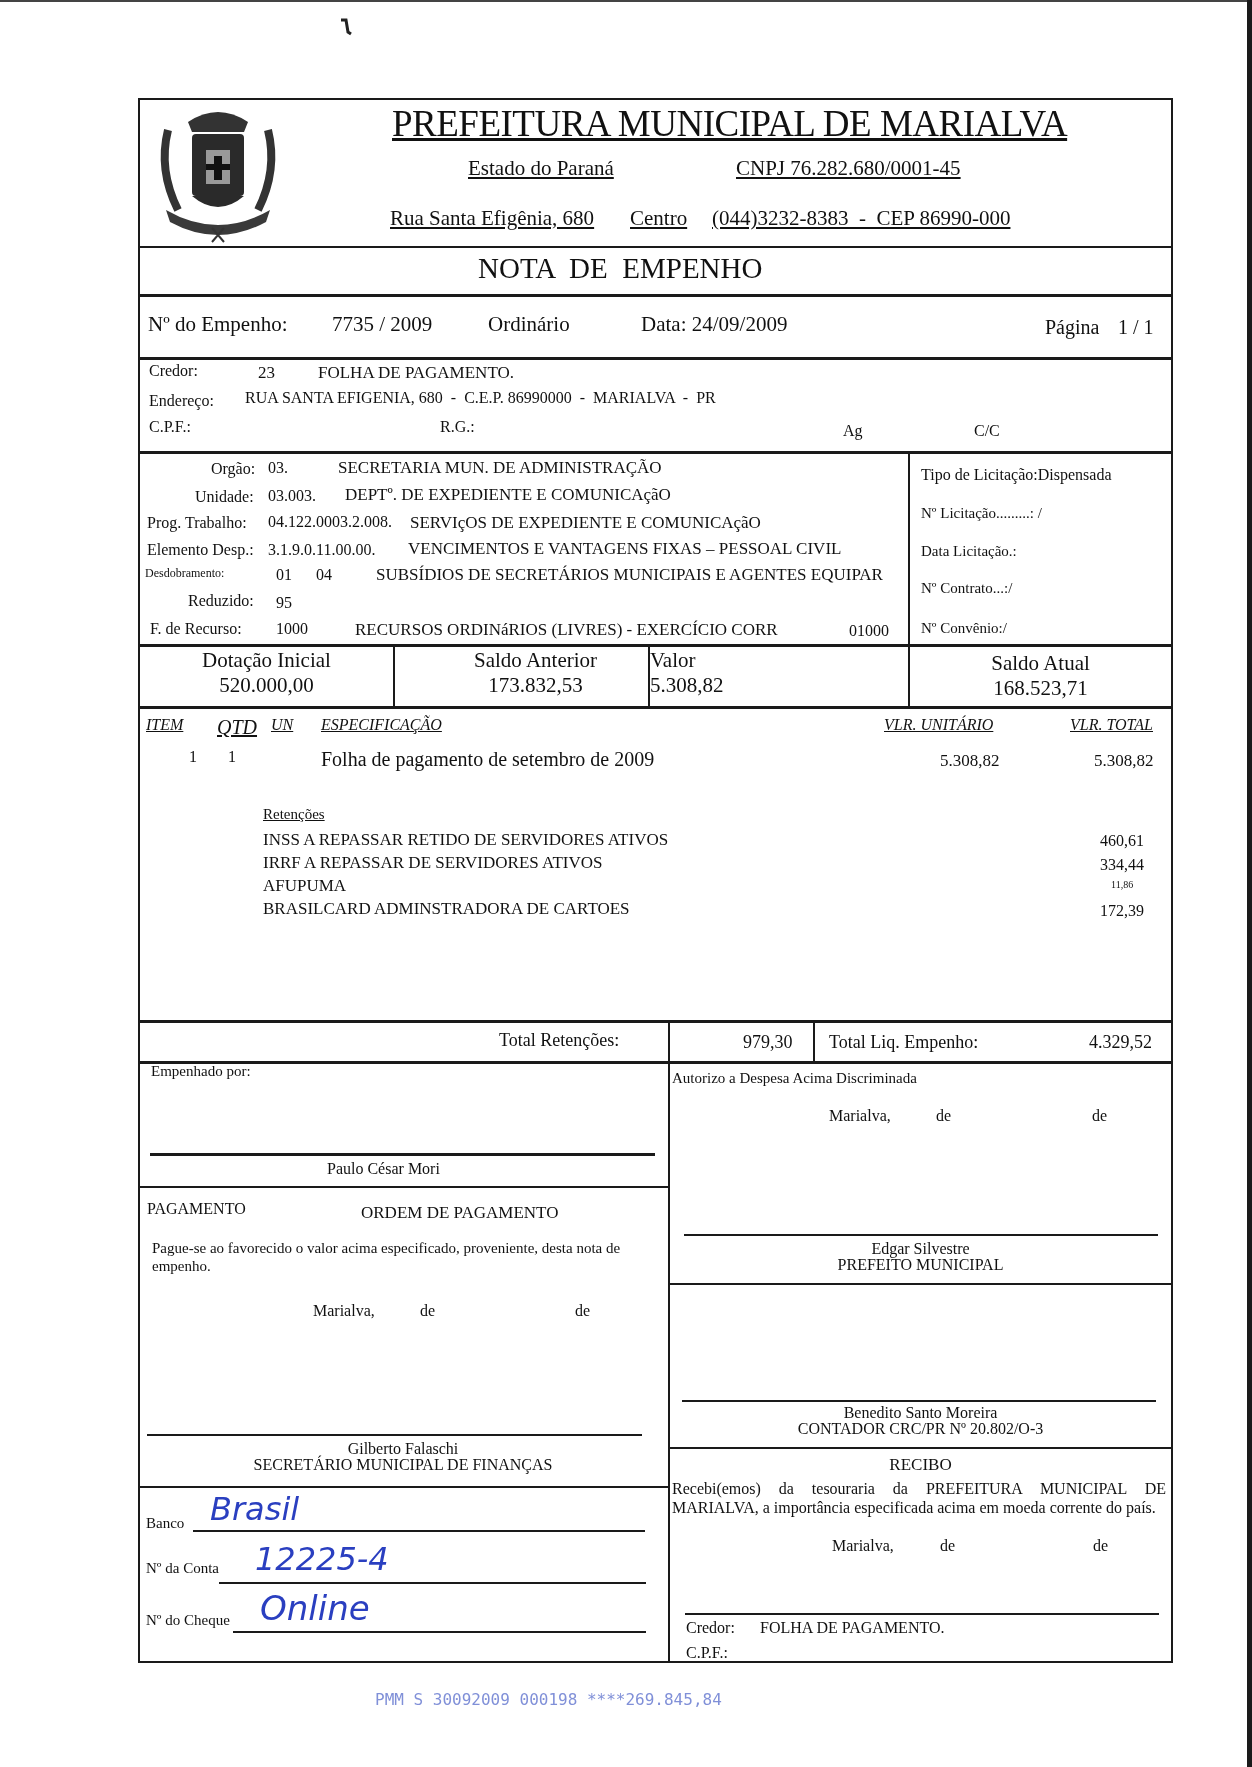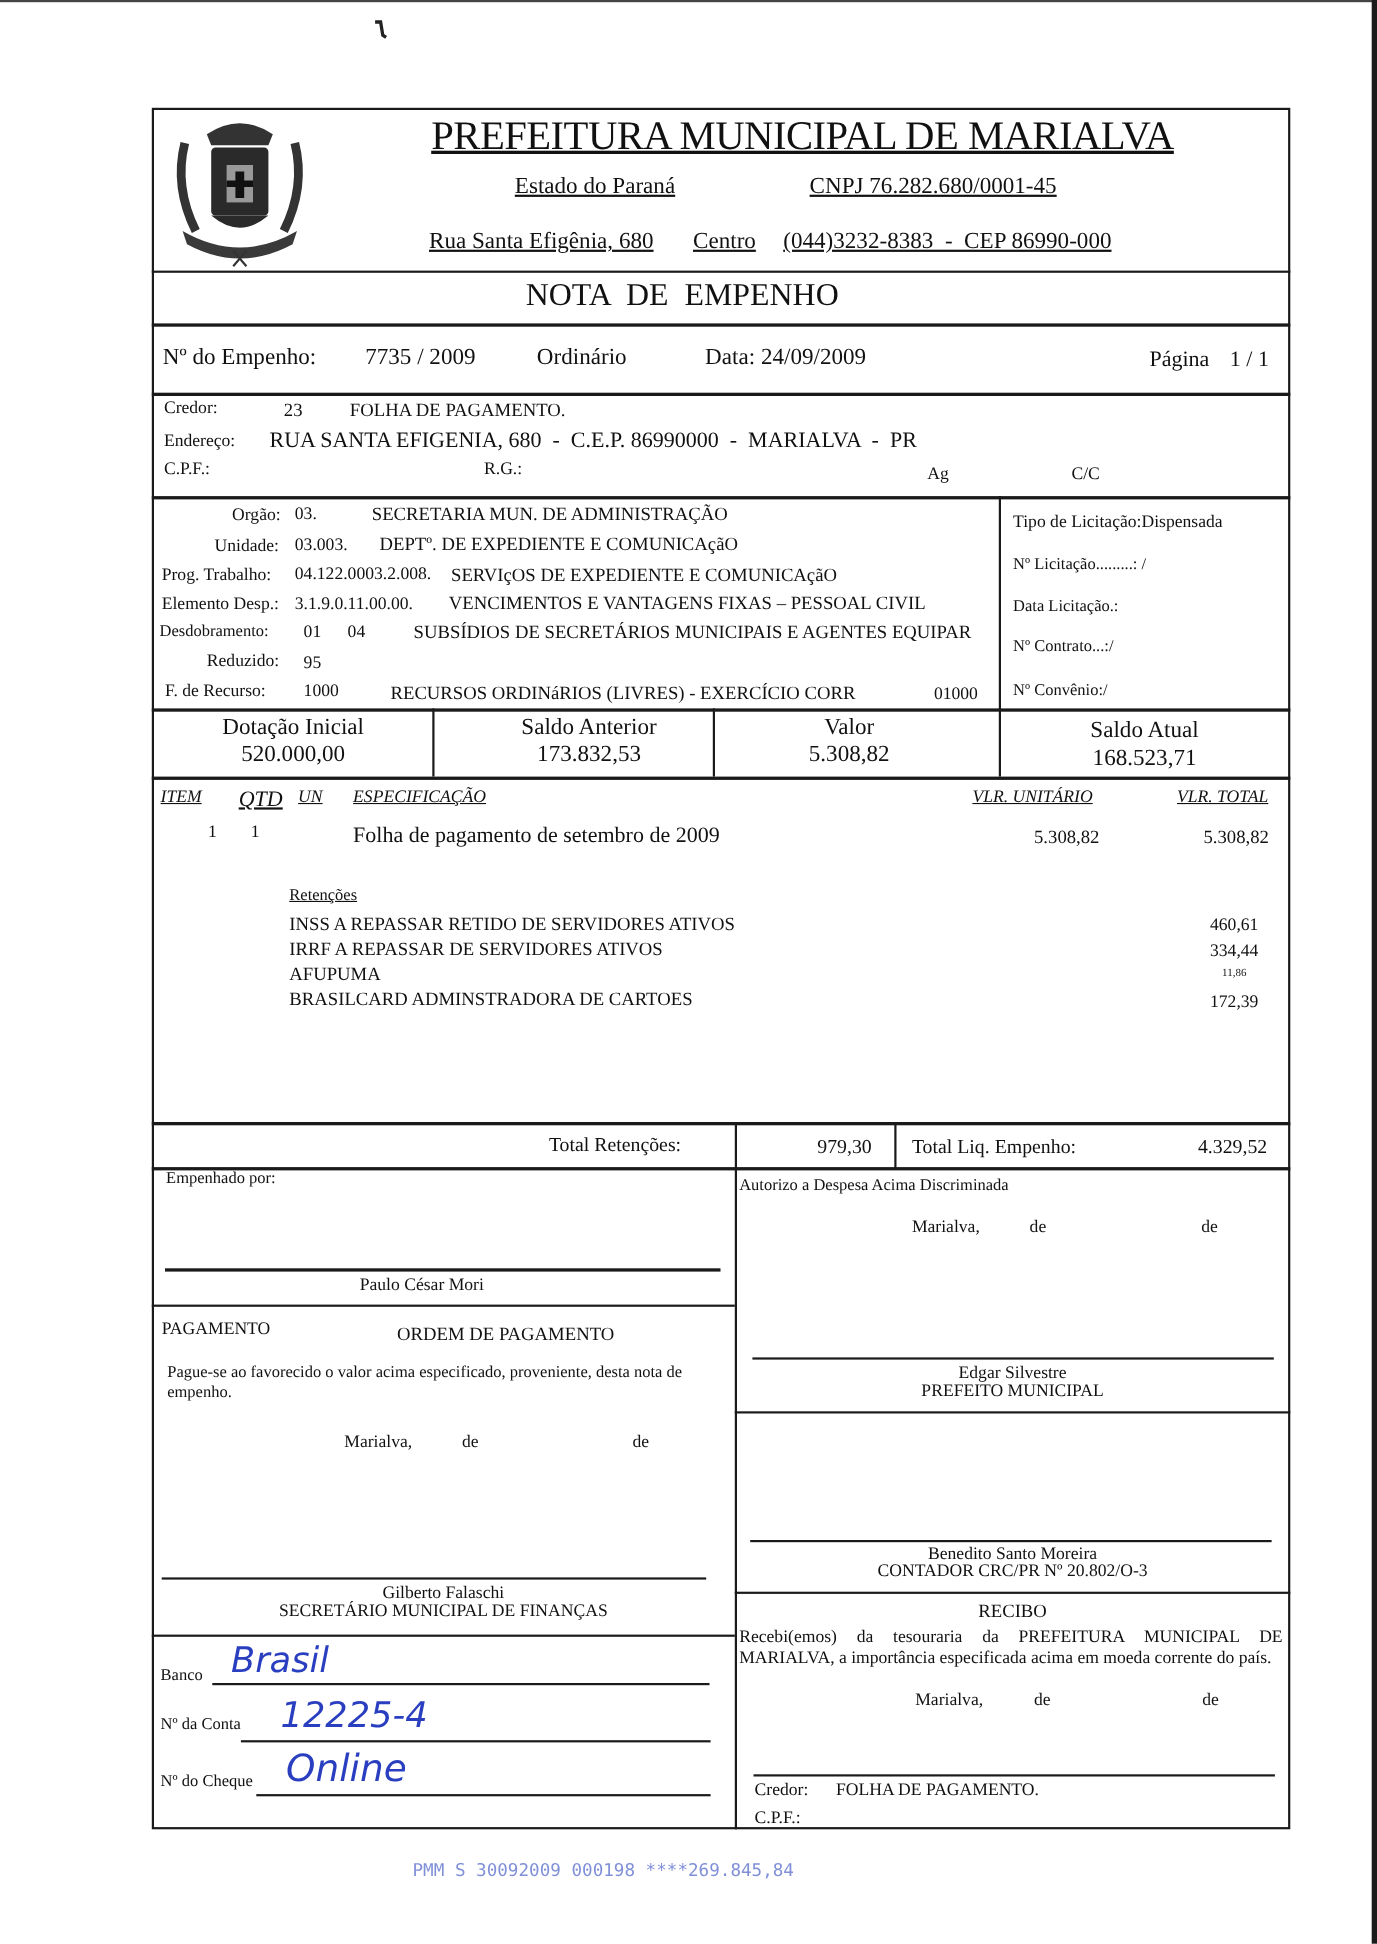--- a/index.html
+++ b/index.html
@@ -62,21 +62,21 @@
 <div class="t b" style="left:488px;top:312px;font-size:21px">Ordinário</div>
 <div class="t b" style="left:641px;top:312px;font-size:21px">Data: 24/09/2009</div>
 <div class="t b" style="left:1045px;top:316px;font-size:20px">Página</div>
 <div class="t b" style="left:1118px;top:316px;font-size:20px">1 / 1</div>
 <div class="hline thick" style="left:138px;top:357px;width:1035px"></div>
 
 <div class="t b" style="left:149px;top:362px;font-size:16px">Credor:</div>
 <div class="t" style="left:258px;top:363px;font-size:17px">23</div>
 <div class="t" style="left:318px;top:363px;font-size:17px">FOLHA DE PAGAMENTO.</div>
 <div class="t b" style="left:149px;top:392px;font-size:16px">Endereço:</div>
-<div class="t" style="left:245px;top:389px;font-size:20px;white-space:pre">RUA SANTA EFIGENIA, 680  -  C.E.P. 86990000  -  MARIALVA  -  PR</div>
+<div class="t" style="left:245px;top:389px;font-size:16px;white-space:pre">RUA SANTA EFIGENIA, 680  -  C.E.P. 86990000  -  MARIALVA  -  PR</div>
 <div class="t b" style="left:149px;top:418px;font-size:16px">C.P.F.:</div>
 <div class="t b" style="left:440px;top:418px;font-size:16px">R.G.:</div>
 <div class="t b" style="left:843px;top:422px;font-size:16px">Ag</div>
 <div class="t b" style="left:974px;top:422px;font-size:16px">C/C</div>
 <div class="hline thick" style="left:138px;top:451px;width:1035px"></div>
 
 <div class="vline" style="left:908px;top:451px;height:194px"></div>
 <div>
   <div class="t b" style="left:211px;top:460px;font-size:16px">Orgão:</div>
   <div class="t" style="left:268px;top:459px;font-size:16px">03.</div>
@@ -87,21 +87,21 @@
   <div class="t" style="left:345px;top:485px;font-size:17px">DEPTº. DE EXPEDIENTE E COMUNICAçãO</div>
 
   <div class="t b" style="left:147px;top:514px;font-size:16px">Prog. Trabalho:</div>
   <div class="t" style="left:268px;top:513px;font-size:16px">04.122.0003.2.008.</div>
   <div class="t" style="left:410px;top:513px;font-size:17px">SERVIçOS DE EXPEDIENTE E COMUNICAçãO</div>
 
   <div class="t b" style="left:147px;top:541px;font-size:16px">Elemento Desp.:</div>
   <div class="t" style="left:268px;top:541px;font-size:16px">3.1.9.0.11.00.00.</div>
   <div class="t" style="left:408px;top:539px;font-size:17px">VENCIMENTOS E VANTAGENS FIXAS – PESSOAL CIVIL</div>
 
-  <div class="t b" style="left:145px;top:566px;font-size:15px">Desdobramento:</div>
+  <div class="t b" style="left:145px;top:566px;font-size:12px">Desdobramento:</div>
   <div class="t" style="left:276px;top:566px;font-size:16px;white-space:pre">01      04</div>
   <div class="t" style="left:376px;top:565px;font-size:17px">SUBSÍDIOS DE SECRETÁRIOS MUNICIPAIS E AGENTES EQUIPAR</div>
 
   <div class="t b" style="left:188px;top:592px;font-size:16px">Reduzido:</div>
   <div class="t" style="left:276px;top:594px;font-size:16px">95</div>
 
   <div class="t b" style="left:150px;top:620px;font-size:16px">F. de Recurso:</div>
   <div class="t b" style="left:276px;top:620px;font-size:16px">1000</div>
   <div class="t b" style="left:355px;top:620px;font-size:17px">RECURSOS ORDINáRIOS (LIVRES) - EXERCÍCIO CORR</div>
   <div class="t b" style="left:849px;top:622px;font-size:16px">01000</div>
@@ -121,21 +121,21 @@
 <div class="vline" style="left:648px;top:644px;height:62px"></div>
 <div class="vline" style="left:908px;top:644px;height:62px"></div>
 <div class="abs" style="left:140px;top:648px;width:253px;text-align:center">
   <div class="b" style="font-size:21px">Dotação Inicial</div>
   <div style="font-size:21px">520.000,00</div>
 </div>
 <div class="abs" style="left:395px;top:648px;width:281px;text-align:center">
   <div class="b" style="font-size:21px">Saldo Anterior</div>
   <div style="font-size:21px">173.832,53</div>
 </div>
-<div class="abs" style="left:650px;top:648px;width:244px;text-align:center">
+<div class="abs" style="left:650px;top:648px;width:244px;text-align:left">
   <div class="b" style="font-size:21px">Valor</div>
   <div style="font-size:21px">5.308,82</div>
 </div>
 <div class="abs" style="left:910px;top:651px;width:261px;text-align:center">
   <div class="b" style="font-size:21px">Saldo Atual</div>
   <div style="font-size:21px">168.523,71</div>
 </div>
 <div class="hline thick" style="left:138px;top:706px;width:1035px"></div>
 
 <div>

